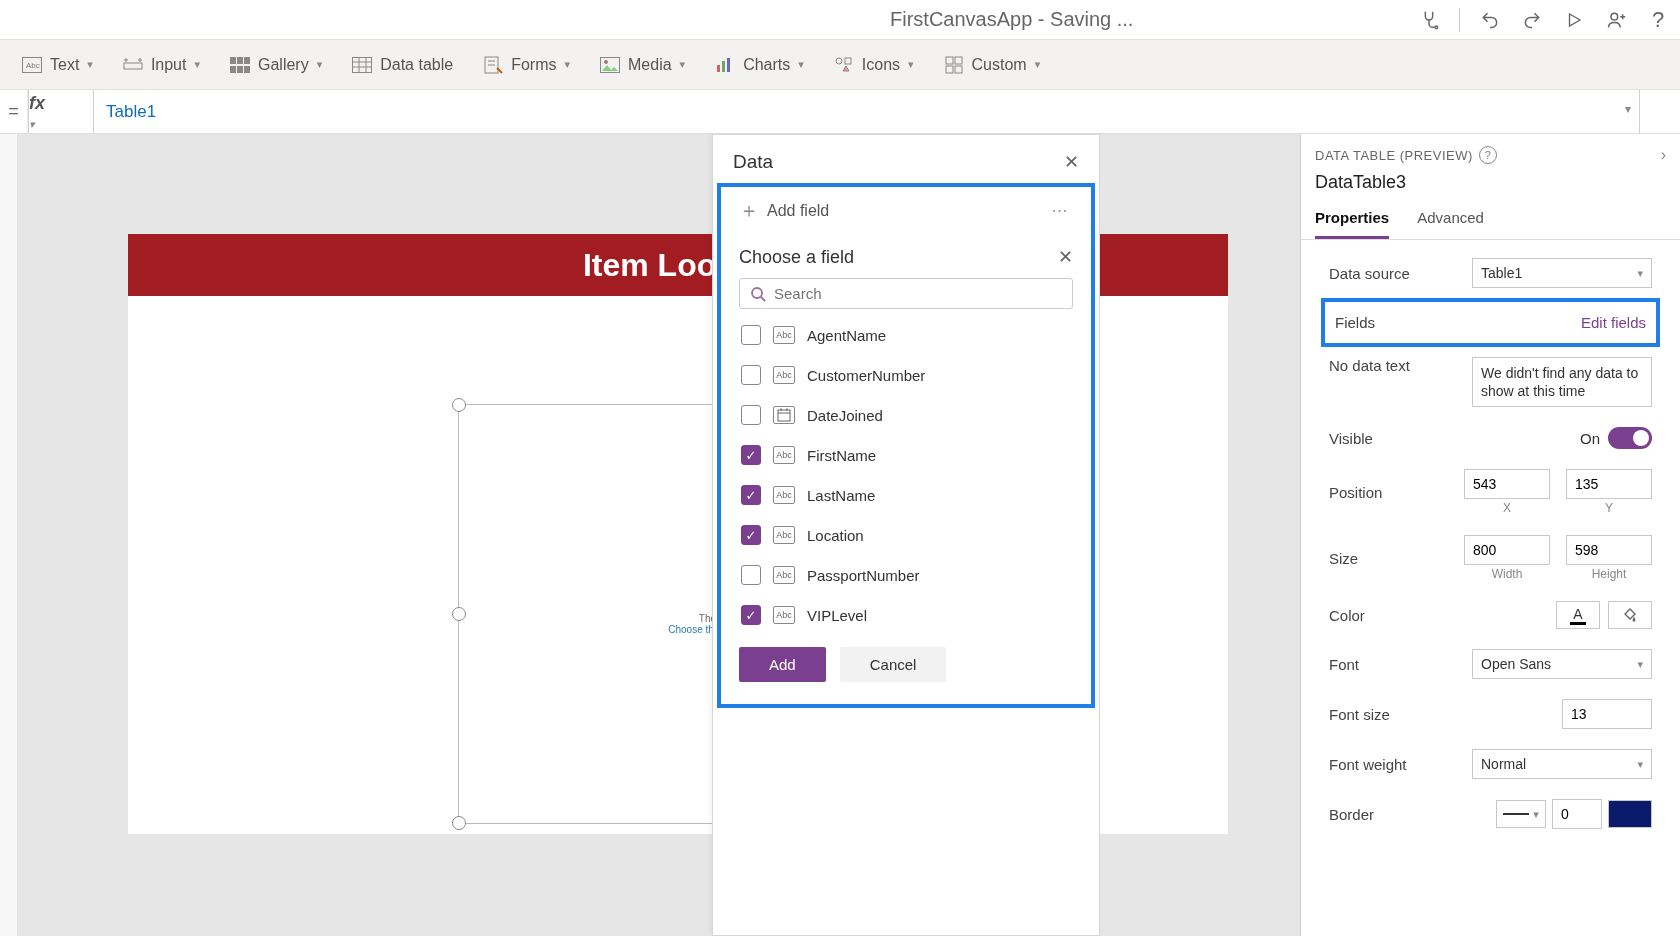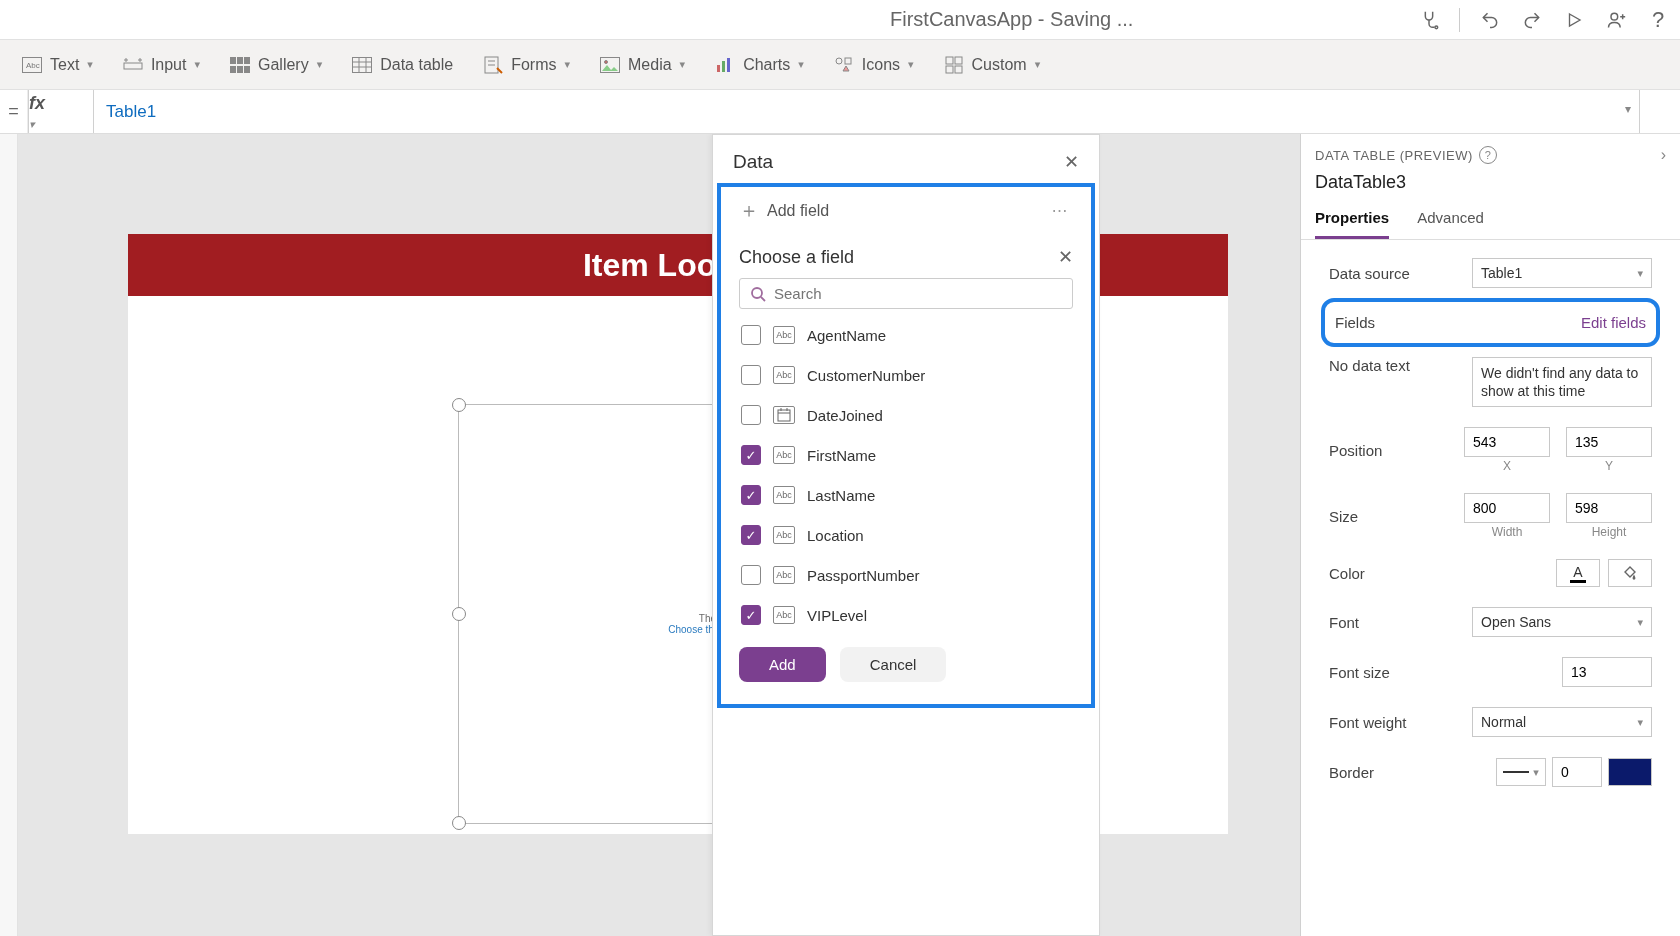--- a/index.html
+++ b/index.html
@@ -57,40 +57,40 @@
 .search-wrap { border:1px solid #ccc; border-radius:3px; display:flex; align-items:center; gap:8px; padding:6px 10px; }
 .search-wrap input { border:none; outline:none; font-size:15px; flex:1; color:#555; }
 .search-wrap .sicon { color:#a06d9e; }
 .field-list { margin-top:6px; }
 .field-item { display:flex; align-items:center; gap:12px; padding:10px 2px; }
 .chk { width:20px; height:20px; border:1px solid #888; border-radius:3px; background:#fff; display:flex; align-items:center; justify-content:center; color:#fff; font-size:13px; }
 .chk.checked { background:#7b3f8f; border-color:#7b3f8f; }
 .type-badge { width:22px; height:18px; border:1px solid #888; border-radius:2px; font-size:9px; display:flex; align-items:center; justify-content:center; color:#666; }
 .field-item .fname { font-size:15px; color:#333; }
 .btn-row { display:flex; gap:14px; margin-top:12px; }
-.btn { padding:9px 30px; font-size:15px; border-radius:8px; cursor:pointer; }
+.btn { padding:9px 30px; font-size:15px; border-radius:2px; cursor:pointer; }
 .btn.primary { background:#7b3f8f; color:#fff; border:none; }
 .btn.secondary { background:#f2f2f2; color:#333; border:none; }
 
 
 .rp-head { display:flex; align-items:center; justify-content:space-between; padding:12px 14px 6px; color:#666; font-size:13px; }
 .rp-head .cap { letter-spacing:.5px; }
 .rp-head .info { width:18px;height:18px;border:1.5px solid #888;border-radius:50%;display:flex;align-items:center;justify-content:center;font-size:11px;color:#888;}
 .rp-chev { font-size:16px; color:#888; }
 .rp-name { padding:2px 14px 8px; font-size:18px; color:#222; }
 .rp-tabs { display:flex; gap:28px; padding:0 14px; border-bottom:1px solid #ddd; }
 .rp-tab { padding:8px 0 10px; font-size:15px; color:#555; cursor:pointer; }
 .rp-tab.active { color:#111; border-bottom:3px solid #7b3f8f; font-weight:600; }
 .rp-body { padding: 8px 14px; font-size:15px; color:#333; }
 .rp-row { display:flex; align-items:center; justify-content:space-between; padding:10px 14px; gap:10px; }
 .rp-label { color:#444; flex:0 0 auto; }
 .rp-select { border:1px solid #c8c8c8; padding:6px 8px; font-size:14px; width:180px; display:flex; align-items:center; justify-content:space-between; color:#333; }
 .rp-link { color:#7b3f8f; cursor:pointer; }
 .rp-textarea { width:180px; border:1px solid #c8c8c8; padding:6px 8px; font-size:14px; color:#333; line-height:1.3; }
-.hl-box { border:4px solid #1f7fe6; margin:0 6px; border-radius:13px; }
+.hl-box { border:4px solid #1f7fe6; margin:0 6px; border-radius:0; }
 .toggle { width:44px; height:22px; background:#7b3f8f; border-radius:11px; position:relative; }
 .toggle .knob { width:16px; height:16px; background:#fff; border-radius:50%; position:absolute; top:3px; right:3px; }
 .rp-num { width:86px; border:1px solid #c8c8c8; padding:6px 8px; font-size:14px; text-align:left; }
 .rp-sub { font-size:12px; color:#888; text-align:center; width:86px; }
 .rp-pair { display:flex; gap:16px; }
 .rp-col { display:flex; flex-direction:column; align-items:center; gap:2px; }
 .color-btn { width:44px; height:28px; border:1px solid #c8c8c8; display:flex; align-items:center; justify-content:center; font-size:14px; }
 .color-btn .underline { border-bottom:3px solid #000; padding:0 3px; }
 .border-swatch { width:44px; height:28px; background:#0b1a6b; border:1px solid #c8c8c8; }
 .border-style { width:50px; height:28px; border:1px solid #c8c8c8; display:flex; align-items:center; justify-content:center; }
@@ -397,20 +397,29 @@
         <div class="rp-row" style="padding:12px 10px">
           <span class="rp-label">Fields</span>
           <span class="rp-link">Edit fields</span>
         </div>
       </div>
       <div class="rp-row" style="align-items:flex-start">
         <span class="rp-label">No data text</span>
         <div class="rp-textarea">We didn't find any data to show at this time</div>
       </div>
       <div class="rp-row">
+        <span class="rp-label">Visible</span>
+        <div style="display:flex;align-items:center;gap:8px">
+          <span>On</span>
+          <div class="toggle">
+              <div class="knob"></div>
+            </div>
+        </div>
+      </div>
+      <div class="rp-row">
         <span class="rp-label">Position</span>
         <div class="rp-pair">
           <div class="rp-col">
             <input class="rp-num" value="543" style="">
             <span class="rp-sub">X</span>
           </div>
           <div class="rp-col">
             <input class="rp-num" value="135" style="">
             <span class="rp-sub">Y</span>
           </div>

